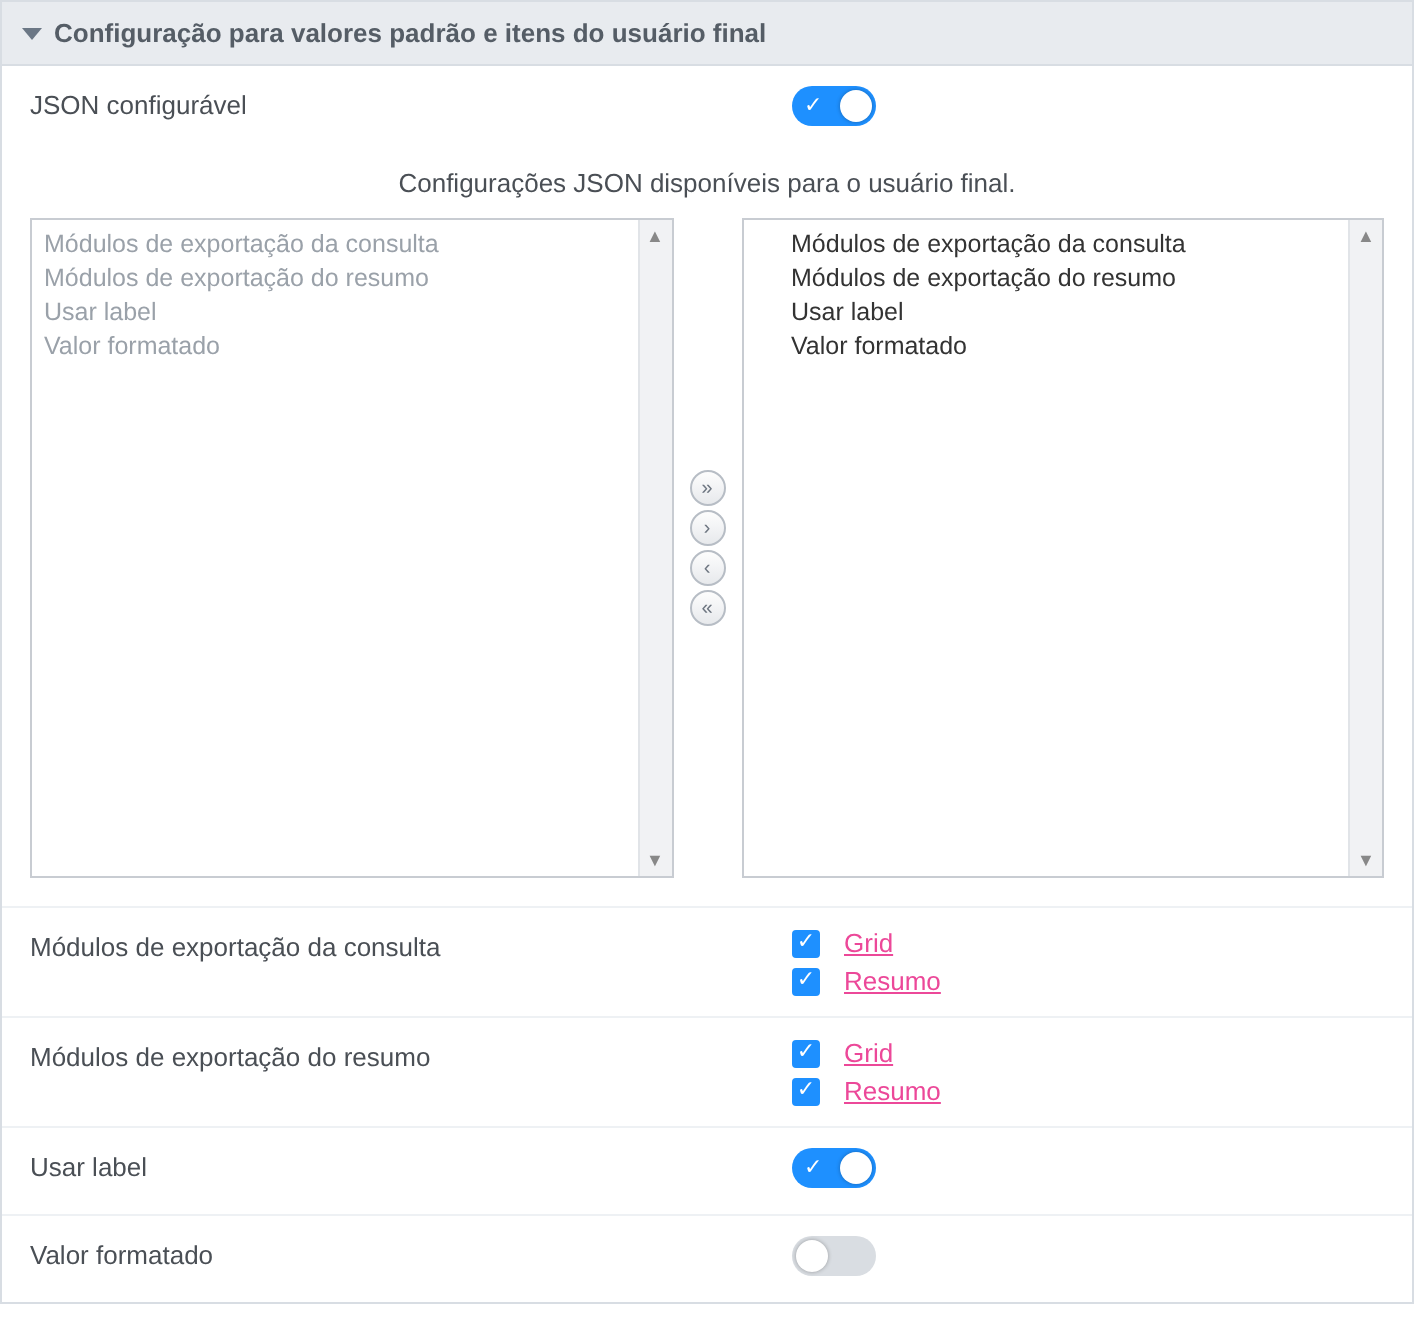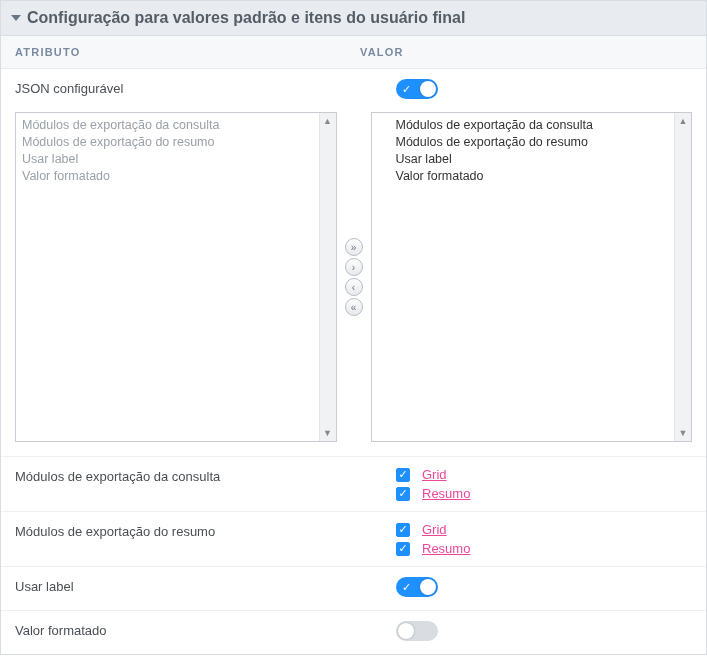--- a/index.html
+++ b/index.html
@@ -24,21 +24,21 @@
   }
   .panel-header .tri {
     width: 0; height: 0;
     border-left: 5px solid transparent;
     border-right: 5px solid transparent;
     border-top: 6px solid #6b7785;
   }
   .panel-title {
     font-weight: 600;
     color: #555d66;
-    font-size: 16px;
+    font-size: 13px;
   }
   .col-headers {
     display: flex;
     background: #f7f8fa;
     border-bottom: 1px solid #e6e9ed;
     padding: 10px 14px;
     color: #7a8aa0;
     letter-spacing: 1.2px;
     font-size: 11px;
     font-weight: 600;
@@ -169,35 +169,32 @@
 </head>
 <body>
 
 <div class="panel">
 
   <div class="panel-header">
     <span class="tri"></span>
     <span class="panel-title">Configuração para valores padrão e itens do usuário final</span>
   </div>
 
-  <div class="col-headers">
-    <div class="col-attr">ATRIBUTO</div>
-    <div>VALOR</div>
-  </div>
 
   <div class="row" style="border-bottom:none;">
     <div class="label-cell">JSON configurável</div>
     <div class="value-cell">
       <span class="toggle on">
         <span class="chk">✓</span>
         <span class="knob"></span>
       </span>
     </div>
   </div>
 
+  <div class="caption">Configurações JSON disponíveis para o usuário final.</div>
 
   <div class="transfer">
     <div class="listbox">
       <div class="content dim">
         <div>Módulos de exportação da consulta</div>
         <div>Módulos de exportação do resumo</div>
         <div>Usar label</div>
         <div>Valor formatado</div>
       </div>
       <div class="sbar">

